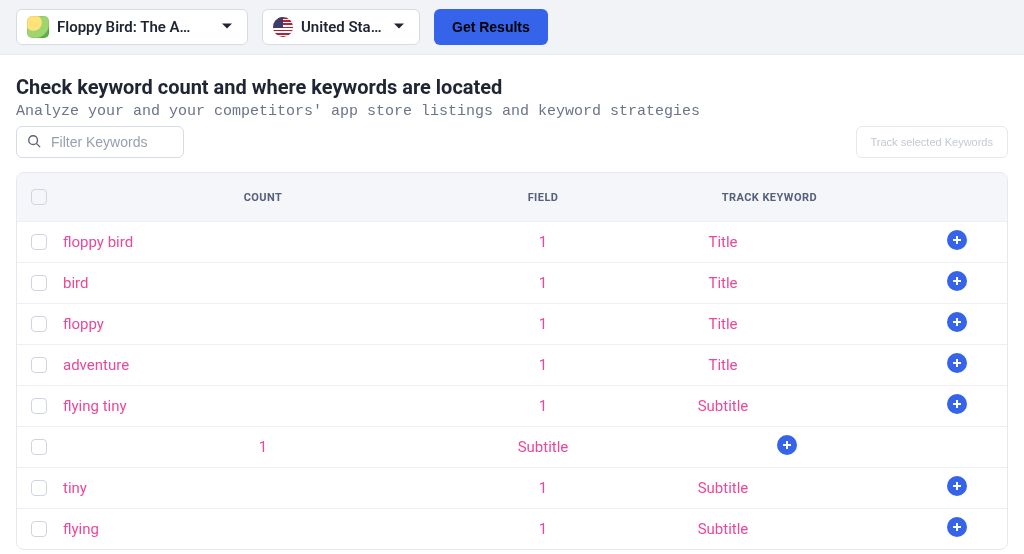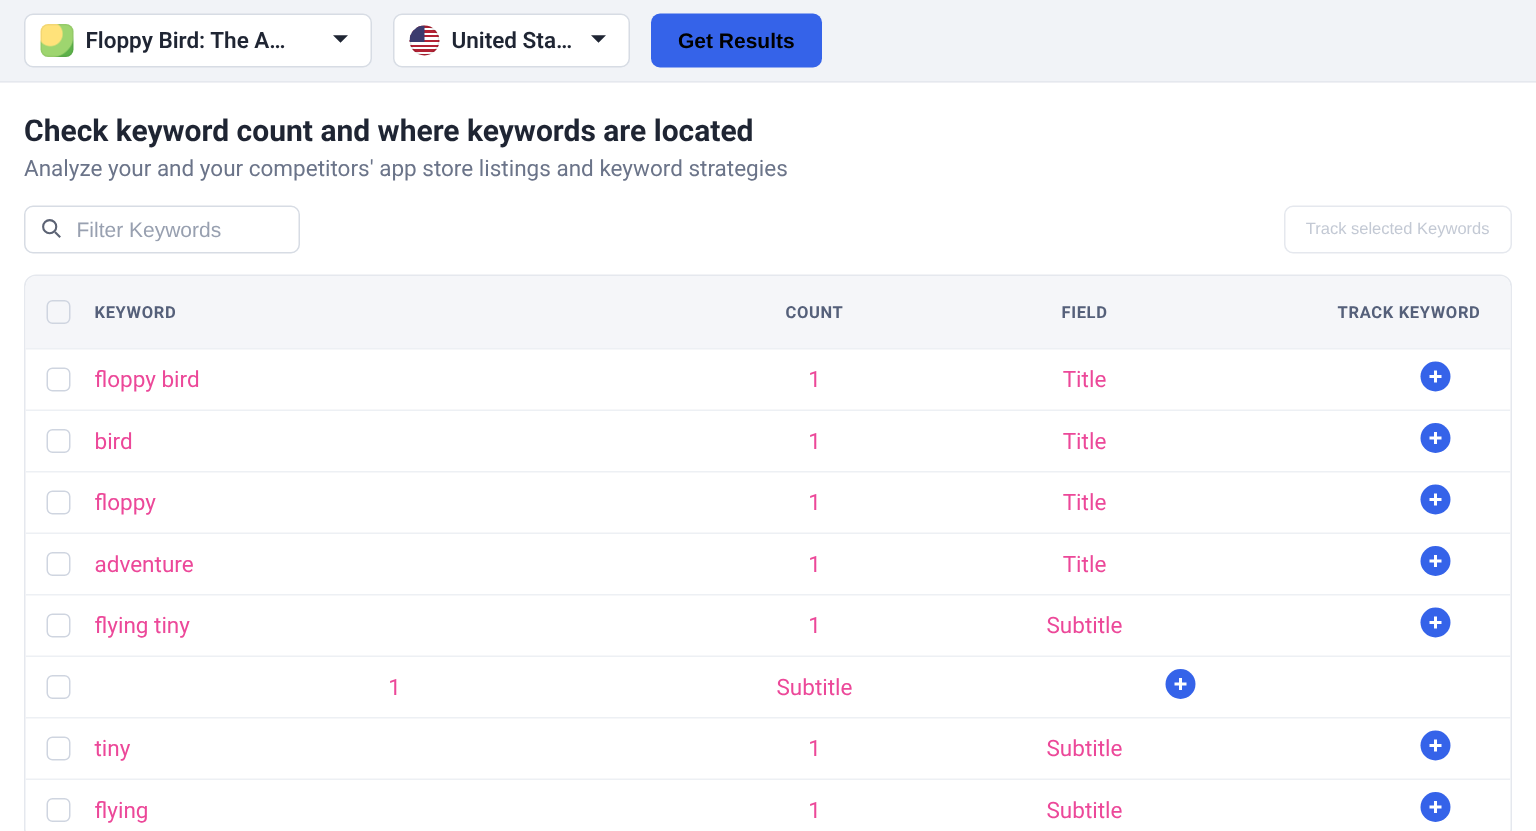--- a/index.html
+++ b/index.html
@@ -77,37 +77,38 @@
   .page {
     padding:20px 16px 0 16px;
   }
   h1.title {
     margin:0;
     font-size:20px;
     font-weight:700;
     color:#1f2533;
   }
   .subtitle {
-    margin:4px 0 16px 0;
+    margin:4px 0 6px 0;
     font-size:15px;
     color:#6b7489;
+    font-family:Liberation Mono, monospace;
   }
   .toolbar {
     display:flex;
     align-items:center;
     gap:12px;
     margin-bottom:14px;
   }
   .search-box {
     display:flex; align-items:center;
     border:1px solid #d7dce4;
     border-radius:6px;
     height:32px;
     padding:0 10px;
-    width:184px;
+    width:168px;
     gap:8px;
   }
   .search-box svg { width:14px; height:14px; color:#5c6374; }
   .search-box input {
     border:none; outline:none;
     font-size:14px; color:#5c6374;
     width:100%;
     background:transparent;
   }
   .search-box input::placeholder { color:#98a0b0; }
@@ -220,21 +221,20 @@
         </svg>
       </span>
       <input type="text" placeholder="Filter Keywords" style="">
     </div>
     <button class="track-btn">Track selected Keywords</button>
   </div>
 
   <div class="table">
     <div class="thead">
       <span class="checkbox"></span>
-      <span>Keyword</span>
       <span class="th-count">Count</span>
       <span class="th-field">Field</span>
       <span class="th-track">Track Keyword</span>
     </div>
     <div id="tbody">
         <div class="row">
           <span class="checkbox"></span>
           <span>floppy bird</span>
           <span class="cell-count">1</span>
           <span class="cell-field">Title</span>

